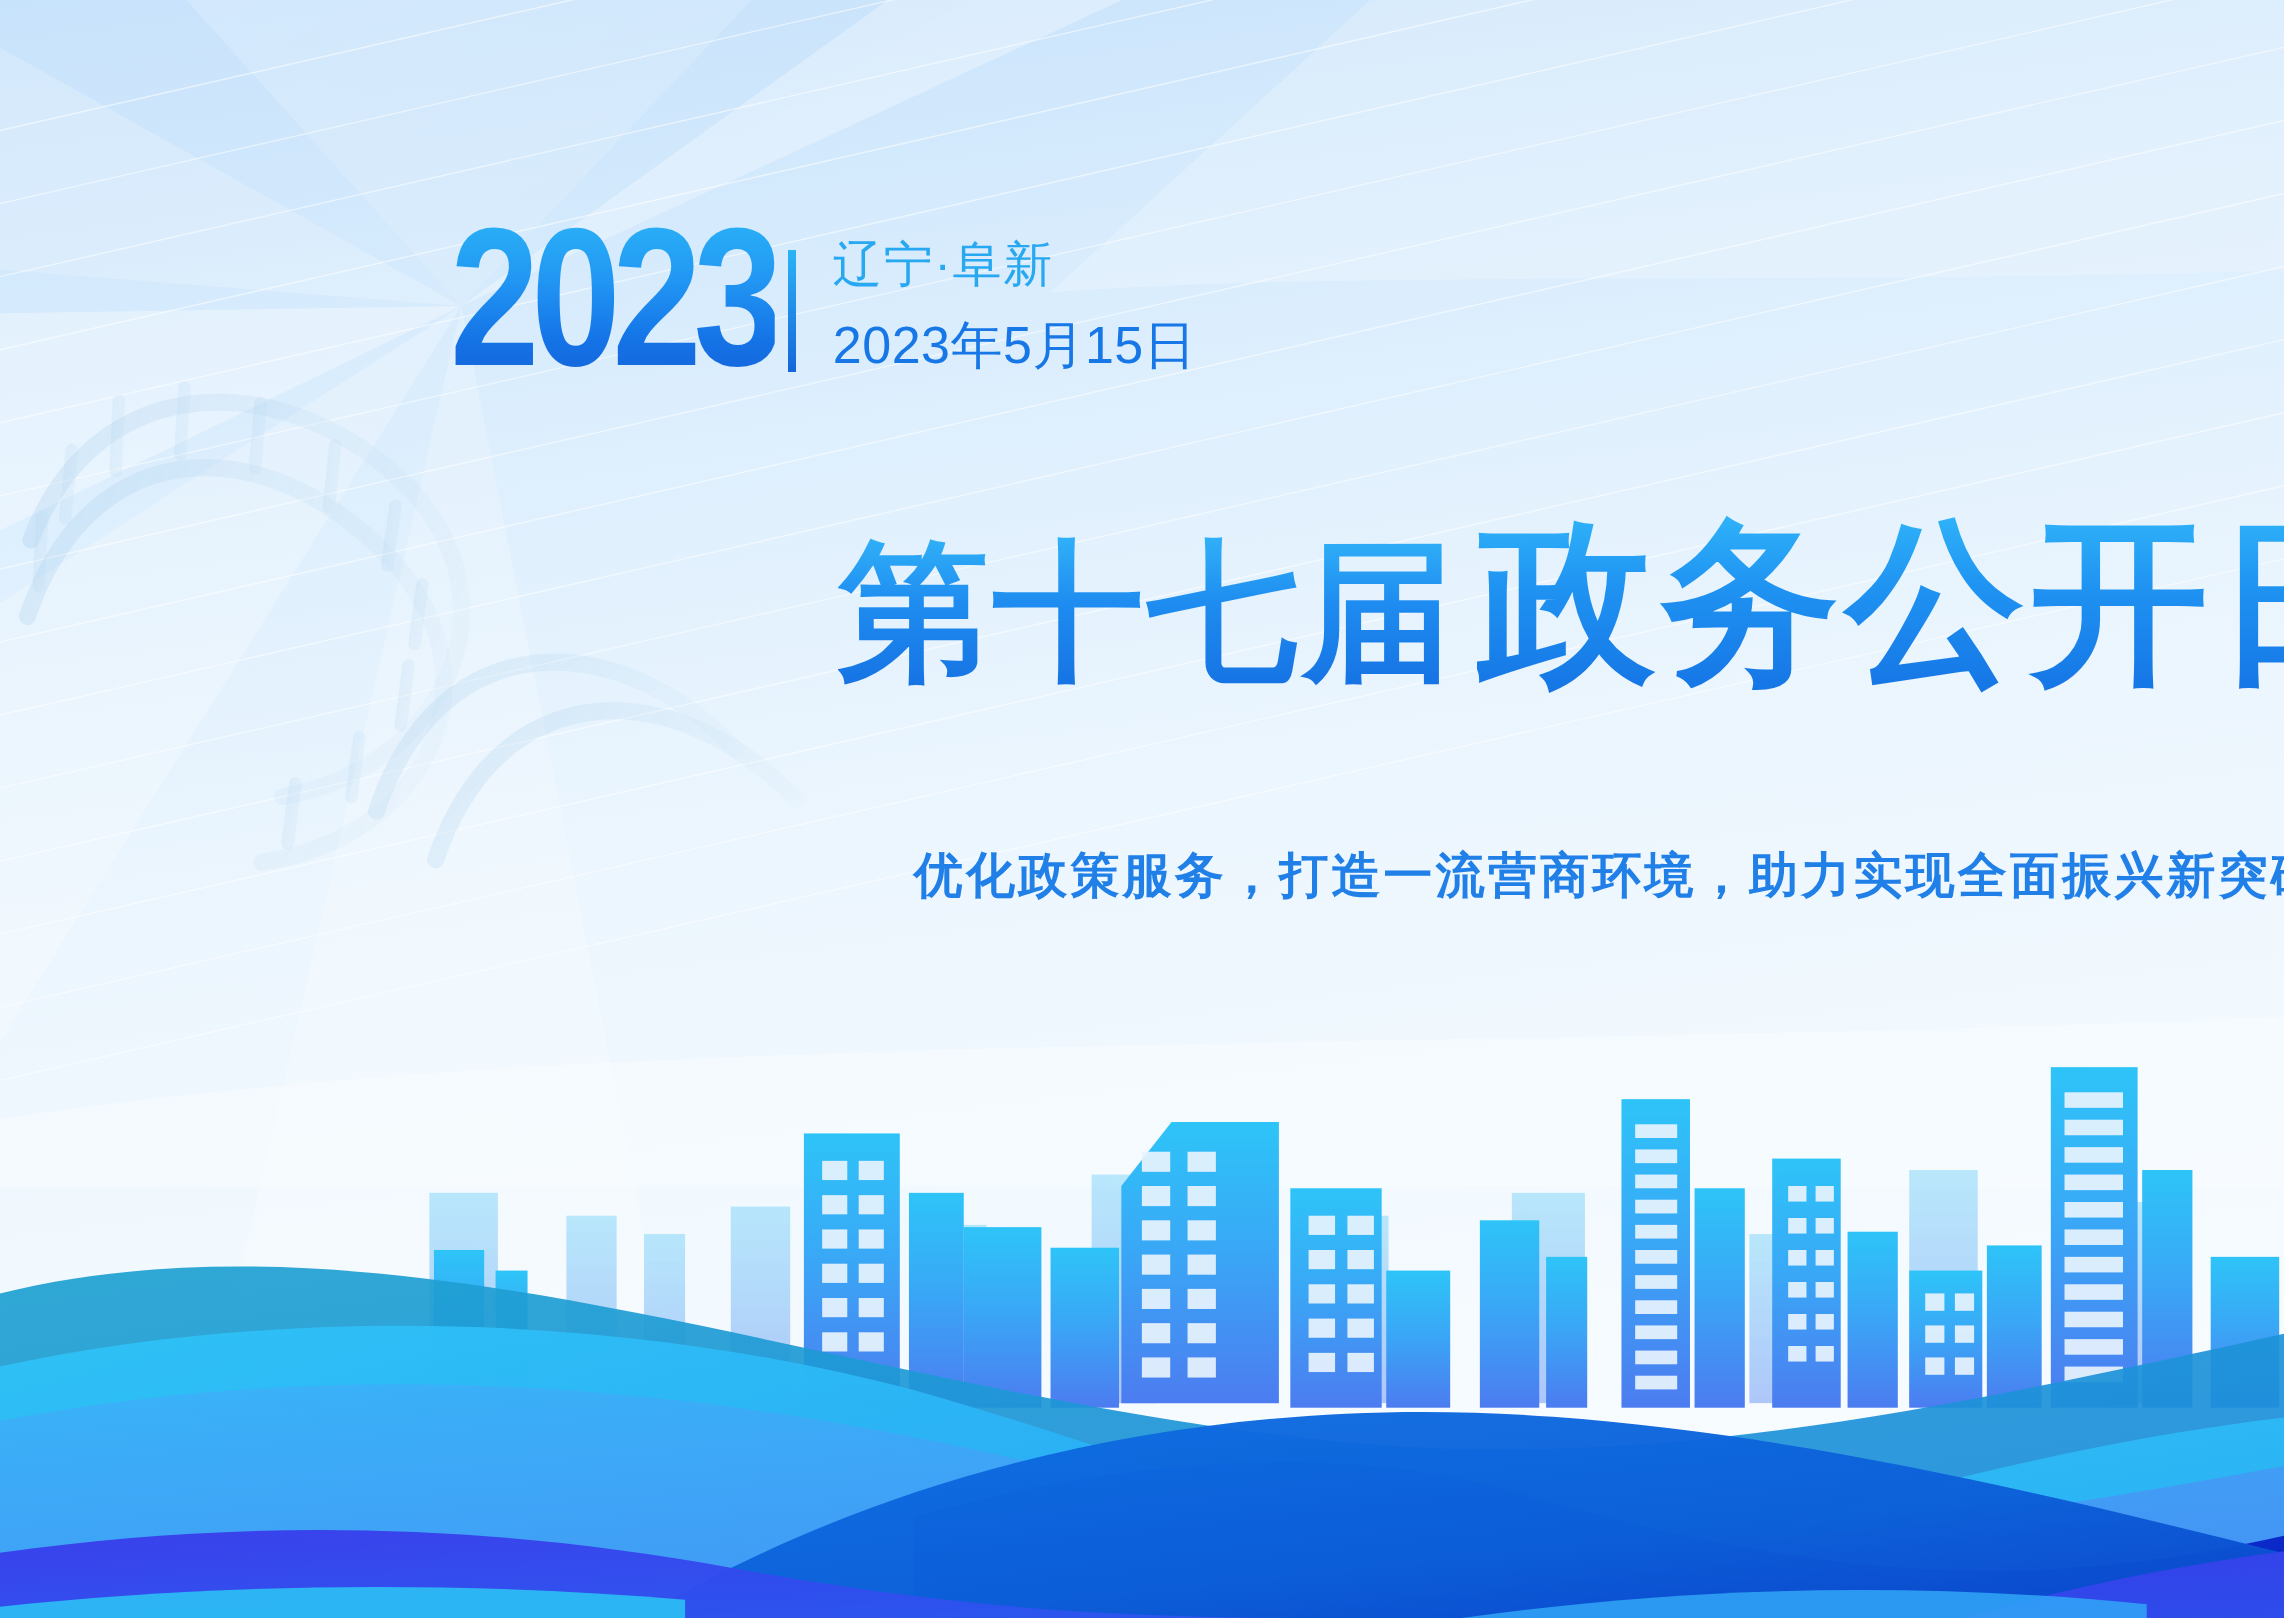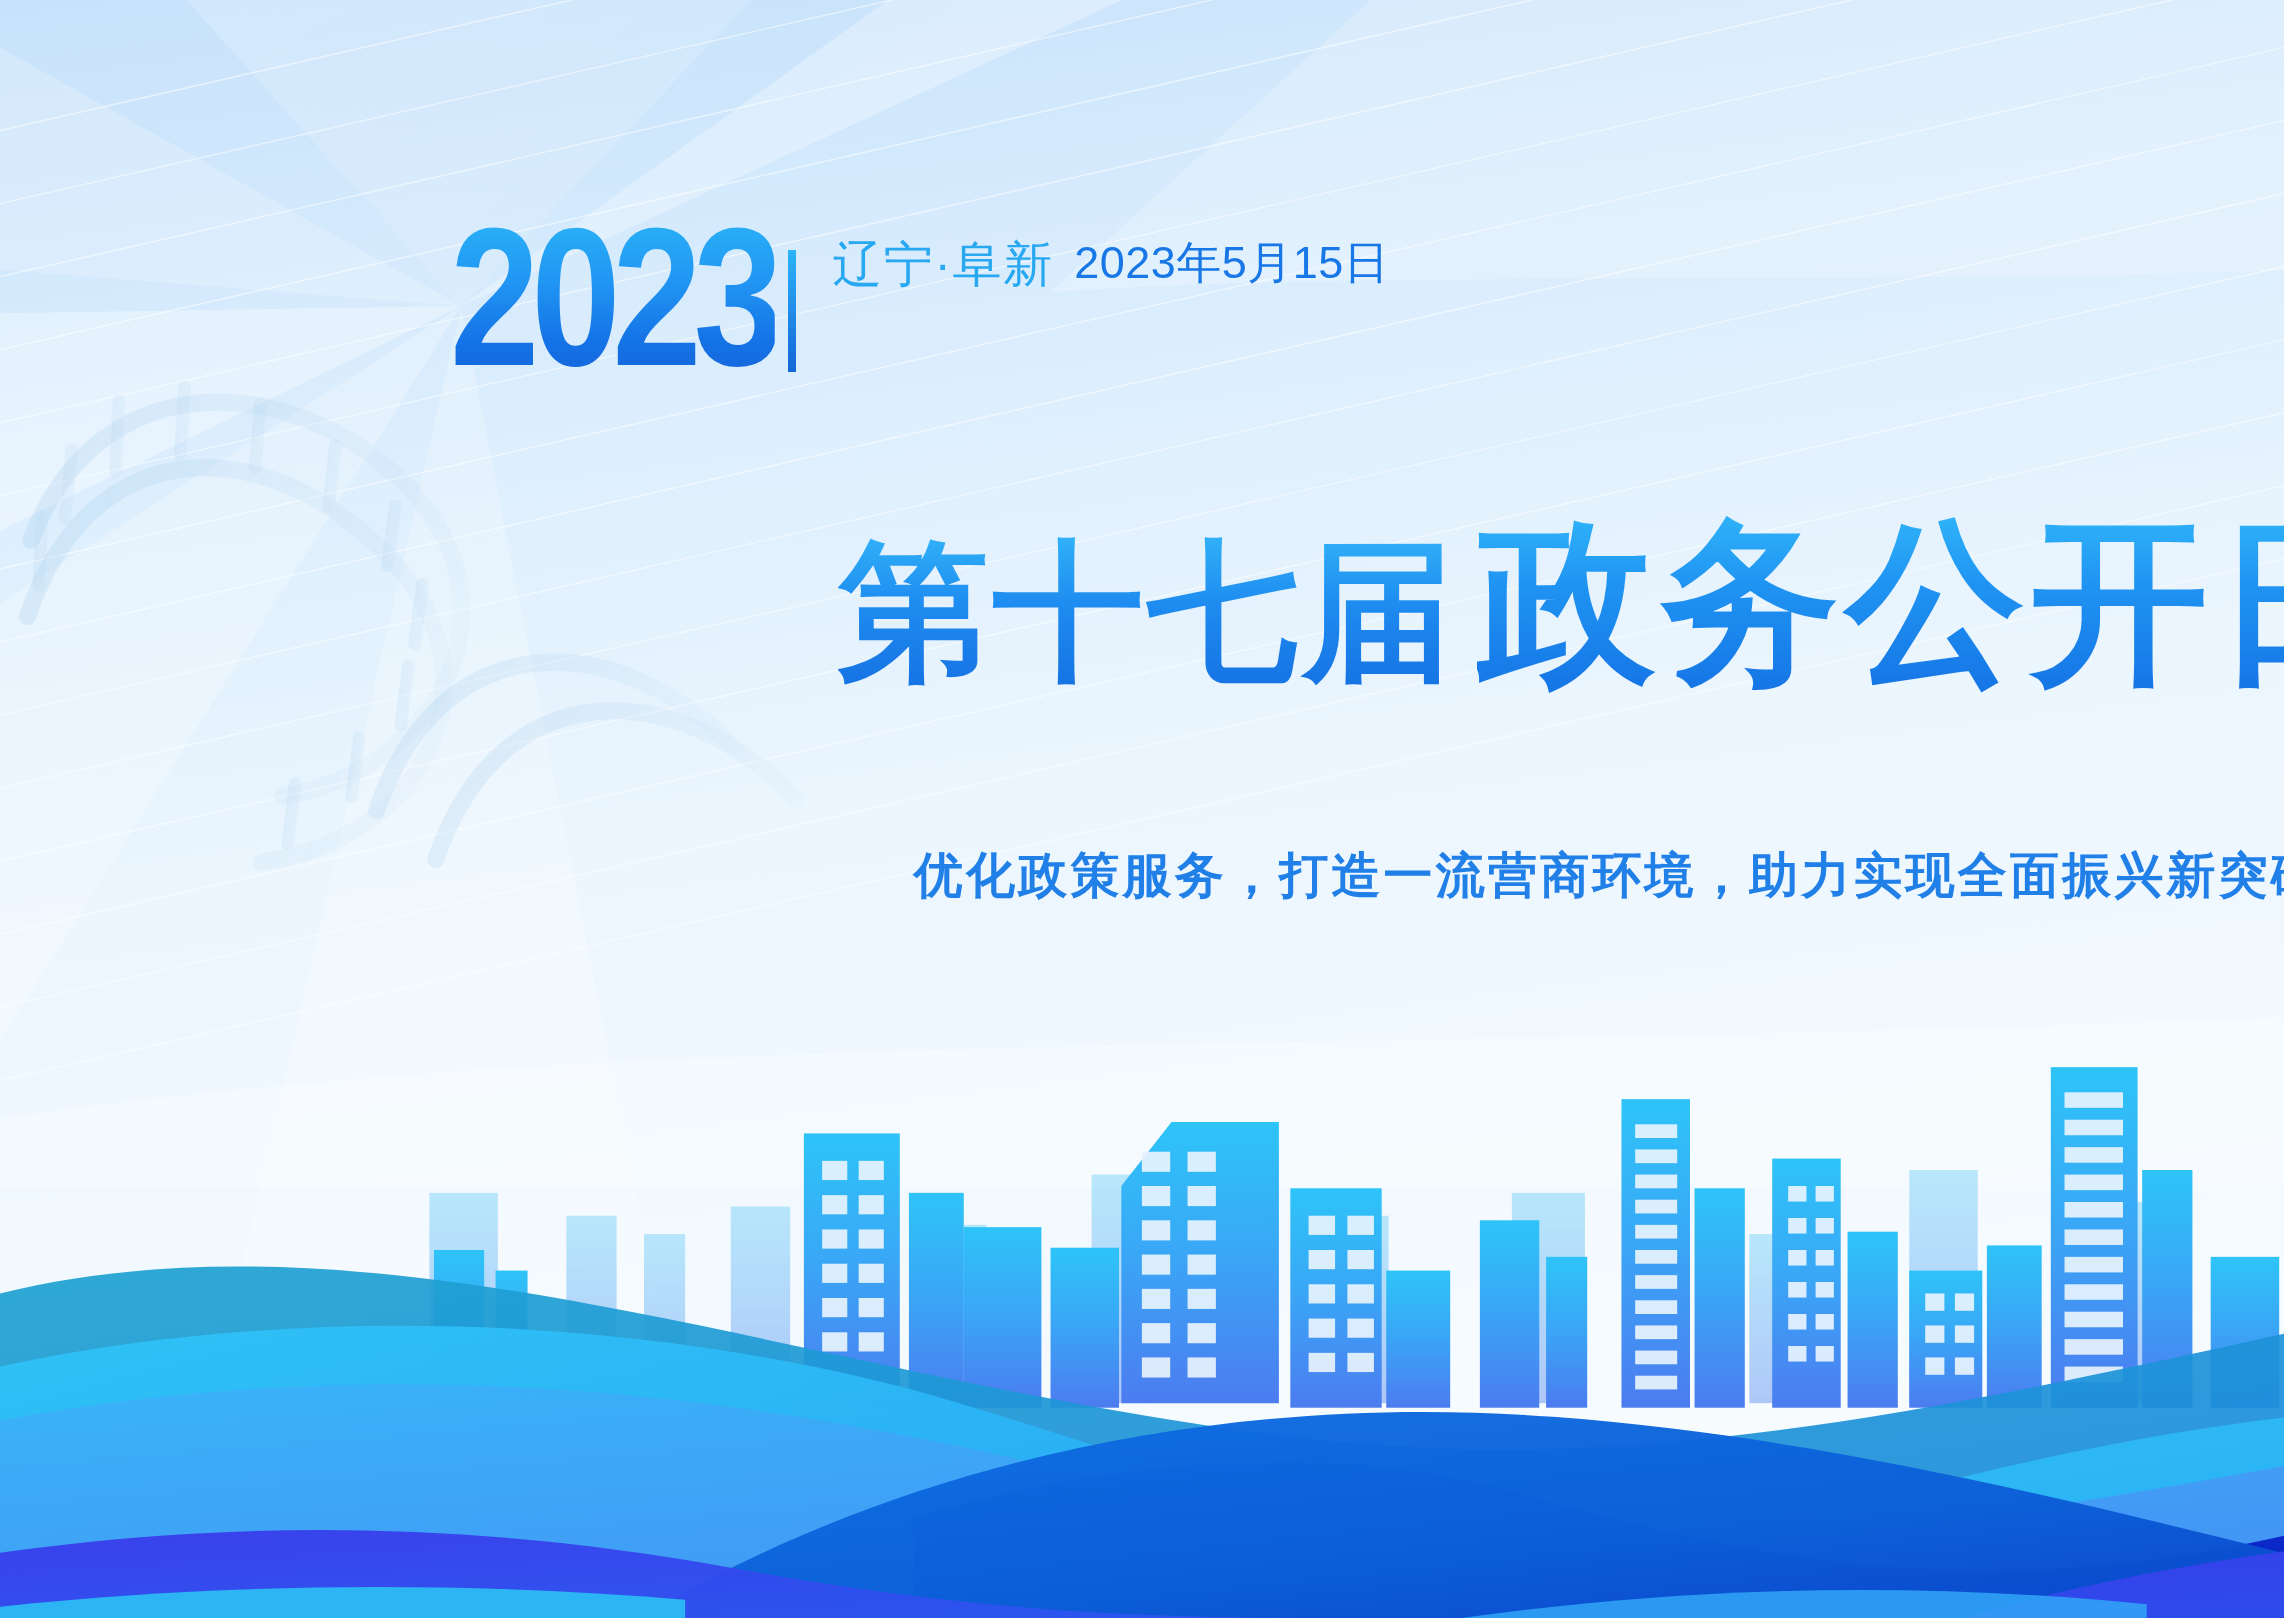--- a/index.html
+++ b/index.html
@@ -49,38 +49,37 @@
     height:122px;
     margin-left:-58px;
     margin-top:25.6px;
     background:linear-gradient(180deg,#2BB4F7 0%,#1565D9 100%);
     flex:0 0 auto;
   }
   .meta{
     margin-left:37px;
     margin-top:15.5px;
     display:flex;
-    flex-direction:row;
+    flex-direction:column;
     justify-content:space-between;
     height:131px;
   }
   .meta .place{
     font-size:49px;
     line-height:1;
     color:#29A8F2;
     letter-spacing:1.8px;
     white-space:nowrap;
   }
   .meta .date{
-    font-size:45px;
+    font-size:52px;
     line-height:1;
     color:#1877E6;
     letter-spacing:0.5px;
     white-space:nowrap;
-    margin-left:20px;
   }
 
   
   .title{
     position:absolute;
     left:0;right:0;
     top:514px;
     text-align:center;
     white-space:nowrap;
     line-height:1;

